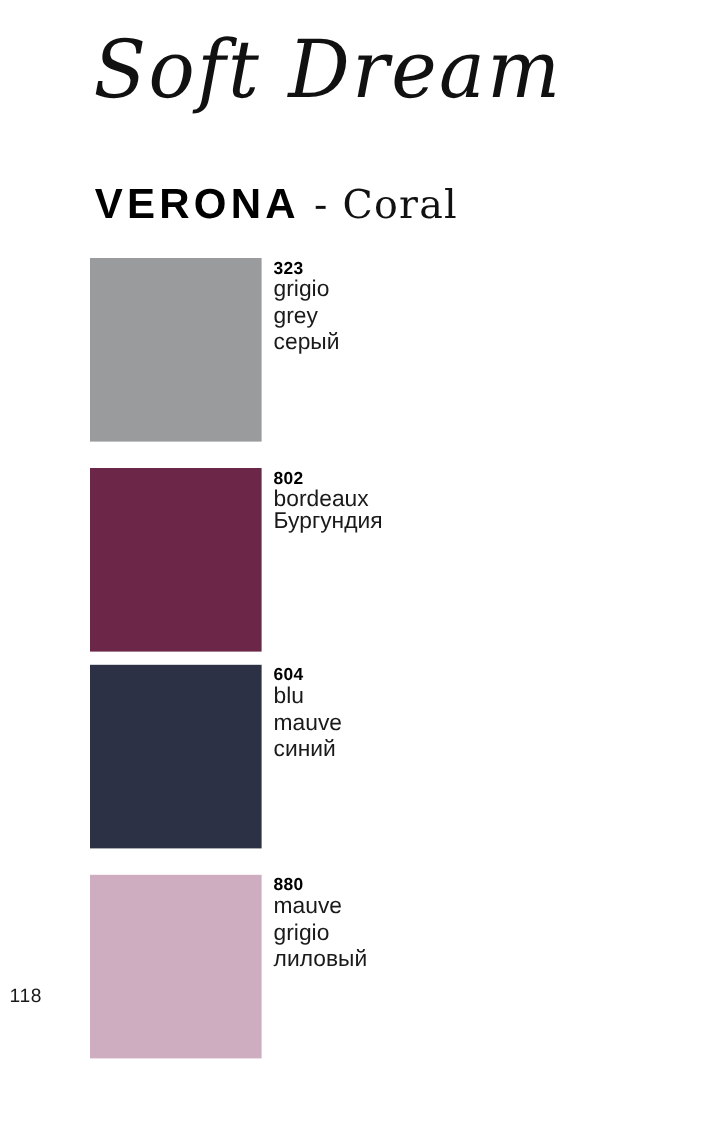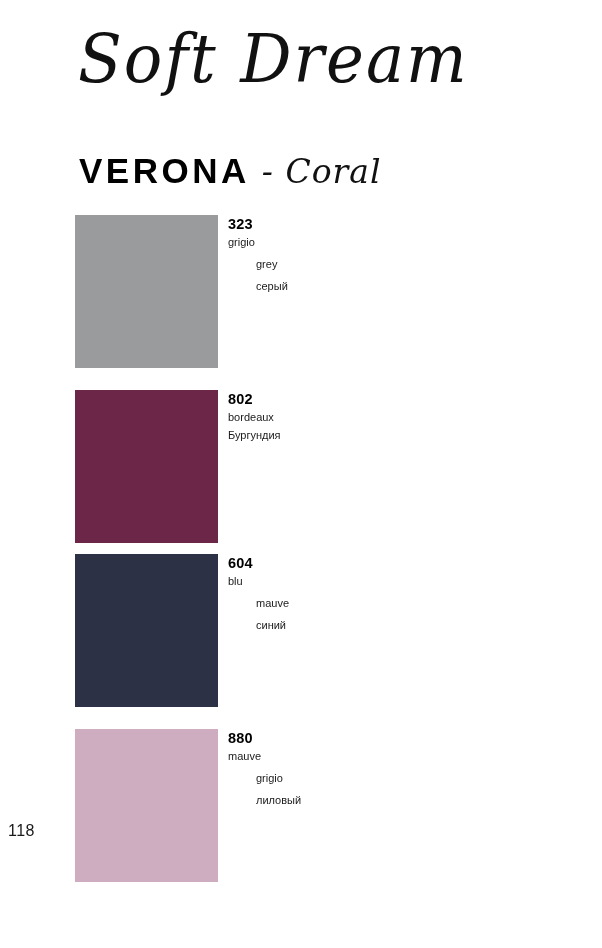--- a/index.html
+++ b/index.html
@@ -50,21 +50,20 @@
   .collection-name {
     font-family: "Liberation Sans", sans-serif;
     font-weight: bold;
     font-size: 35px;
     letter-spacing: 3.5px;
     color: #000000;
     line-height: 1;
   }
   .collection-variant {
     font-family: "DejaVu Serif", serif;
-    font-style: italic;
     font-weight: 400;
     font-size: 33px;
     letter-spacing: 1px;
     color: #111111;
     line-height: 1;
     margin-left: 12px;
   }
 
   
   .swatch-list {
@@ -94,27 +93,26 @@
     font-family: "Liberation Sans", sans-serif;
     font-weight: bold;
     font-size: 14.5px;
     color: #000000;
     line-height: 18px;
     letter-spacing: 0.2px;
   }
   .swatch-term {
     font-family: "Liberation Sans", sans-serif;
     font-weight: 400;
-    font-size: 11px;
+    font-size: 19px;
     color: #1a1a1a;
     line-height: 18px;
   }
   .swatch-term.spaced {
     margin-top: 4px;
-    margin-left: 28px;
   }
 
   
   .page-number {
     position: absolute;
     left: 8px;
     top: 822px;
     font-family: "Liberation Sans", sans-serif;
     font-size: 16px;
     color: #1a1a1a;

